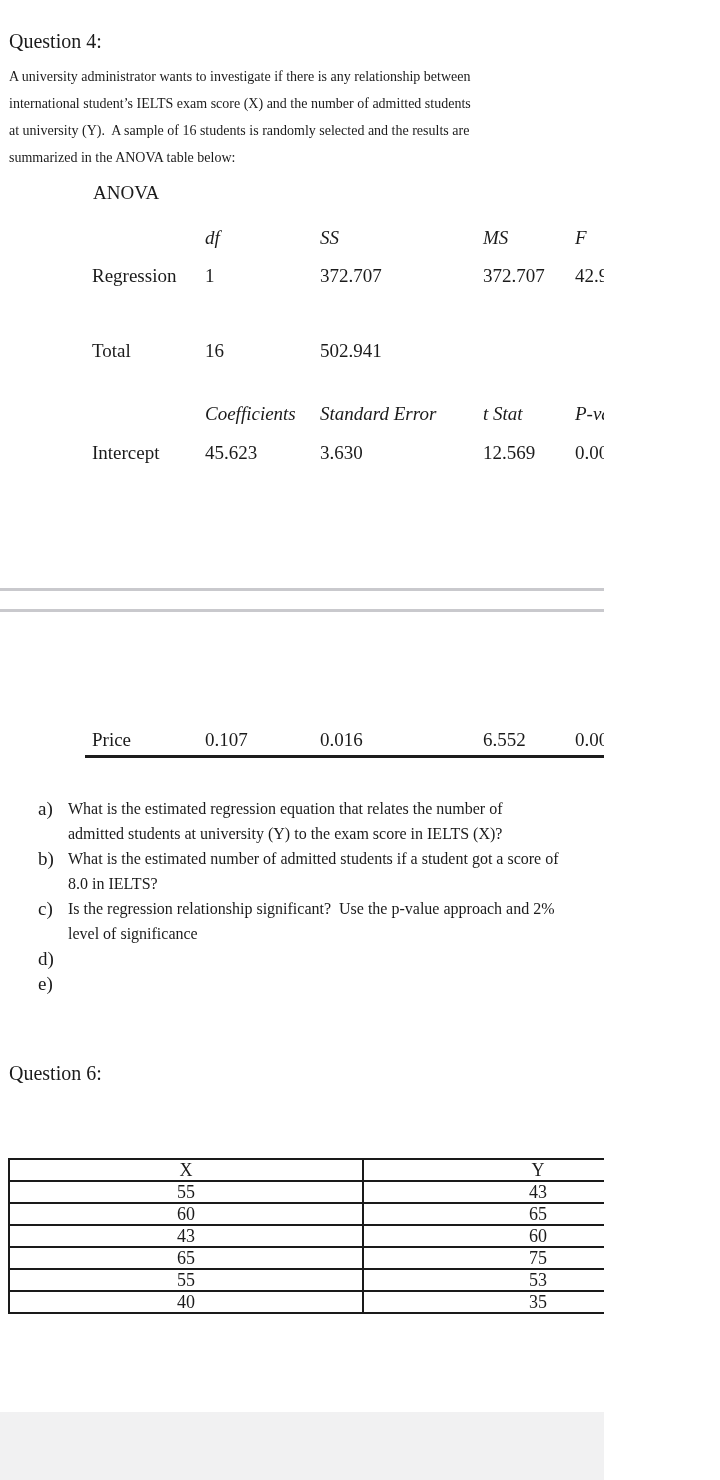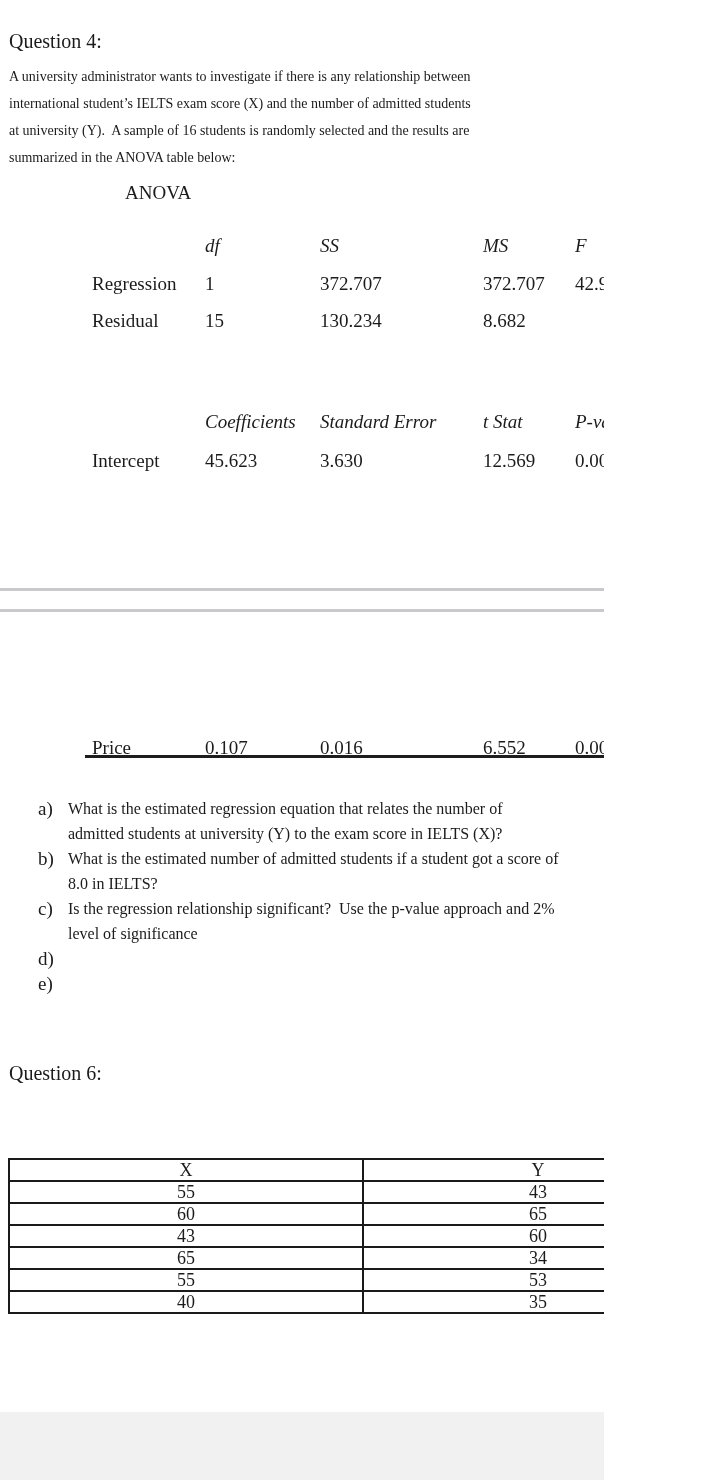--- a/index.html
+++ b/index.html
@@ -4,23 +4,23 @@
 <style>
   html,body{margin:0;padding:0;background:#ffffff;}
   .screen{
     position:relative;width:604px;height:1480px;background:#ffffff;
     font-family:Liberation Serif, serif;color:#1b1b1b;
     overflow:hidden;
   }
   .doc{position:absolute;left:0;top:0;width:720px;height:1412px;background:#ffffff;}
   .qtitle{position:absolute;left:9px;font-size:20px;line-height:24px;white-space:pre;}
   .block{position:absolute;left:9px;font-size:14px;line-height:27px;white-space:pre;}
-  .anova-label{position:absolute;left:93px;font-size:19px;line-height:24px;white-space:pre;margin-left:32px;}
+  .anova-label{position:absolute;left:93px;font-size:19px;line-height:24px;white-space:pre;}
   .srow{position:absolute;left:0;top:0;width:720px;height:24px;font-size:19px;line-height:24px;}
-  .srow span{position:absolute;top:16px;white-space:nowrap;text-align:center;}
+  .srow span{position:absolute;top:8px;white-space:nowrap;text-align:center;}
   .c0{left:92px}.c1{left:205px}.c2{left:320px}.c3{left:483px}.c4{left:575px}
   .it{font-style:italic;}
   .page-band{
     position:absolute;left:0;top:588px;width:720px;height:24px;
     box-sizing:border-box;border-top:3px solid #c9c9cd;border-bottom:3px solid #c9c9cd;
   }
   .hrule{position:absolute;left:85px;top:755px;width:565px;height:3px;background:#1d1d1d;}
   .parts{position:absolute;left:38px;top:796px;width:680px;margin:0;padding:0;list-style:none;}
   .parts li{display:flex;margin:0;padding:0;}
   .part-label{flex:0 0 30px;font-size:19px;line-height:25px;white-space:pre;}
@@ -61,27 +61,26 @@
     </div>
 
     <div class="srow" style="top:256px">
       <span class="c0">Regression</span>
       <span class="c1">1</span>
       <span class="c2">372.707</span>
       <span class="c3">372.707</span>
       <span class="c4">42.927</span>
     </div>
 
-    <div class="srow" style="top:293px">
-      <span class="c0">Residual</span>
-      <span class="c1">15</span>
-      <span class="c2">130.234</span>
-      <span class="c3">8.682</span>
+
+    <div class="srow" style="top:331px">
+      <span class="c0">Total</span>
+      <span class="c1">16</span>
+      <span class="c2">502.941</span>
     </div>
-
 
     <div class="srow" style="top:394px">
       <span class="c1 it">Coefficients</span>
       <span class="c2 it">Standard Error</span>
       <span class="c3 it">t Stat</span>
       <span class="c4 it">P-value</span>
     </div>
 
     <div class="srow" style="top:433px">
       <span class="c0">Intercept</span>
@@ -144,21 +143,21 @@
         <tr>
           <td class="colx">60</td>
           <td>65</td>
         </tr>
         <tr>
           <td class="colx">43</td>
           <td>60</td>
         </tr>
         <tr>
           <td class="colx">65</td>
-          <td>34</td>
+          <td>75</td>
         </tr>
         <tr>
           <td class="colx">55</td>
           <td>53</td>
         </tr>
         <tr>
           <td class="colx">40</td>
           <td>35</td>
         </tr>
       </tbody>

